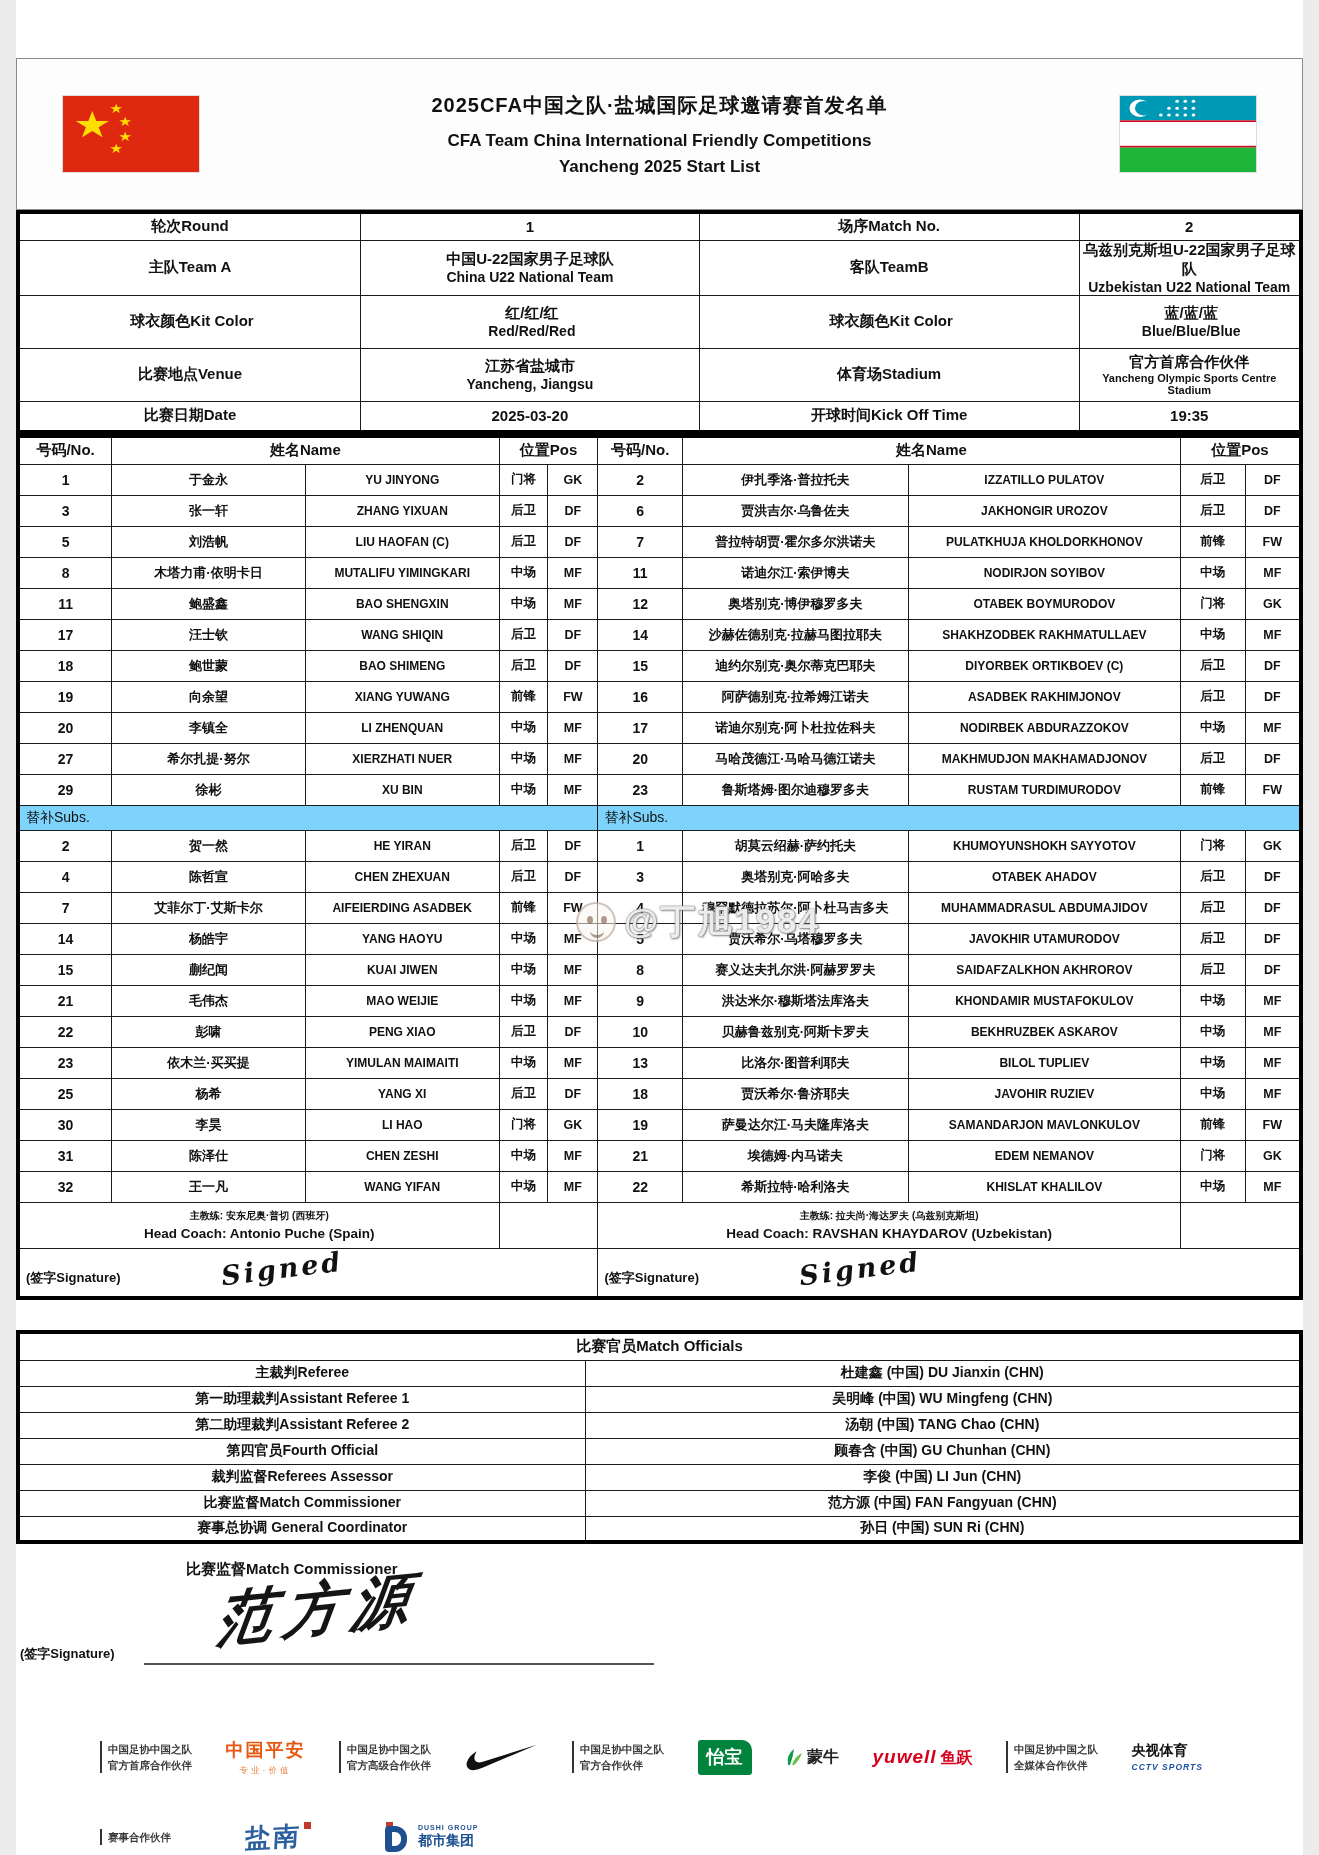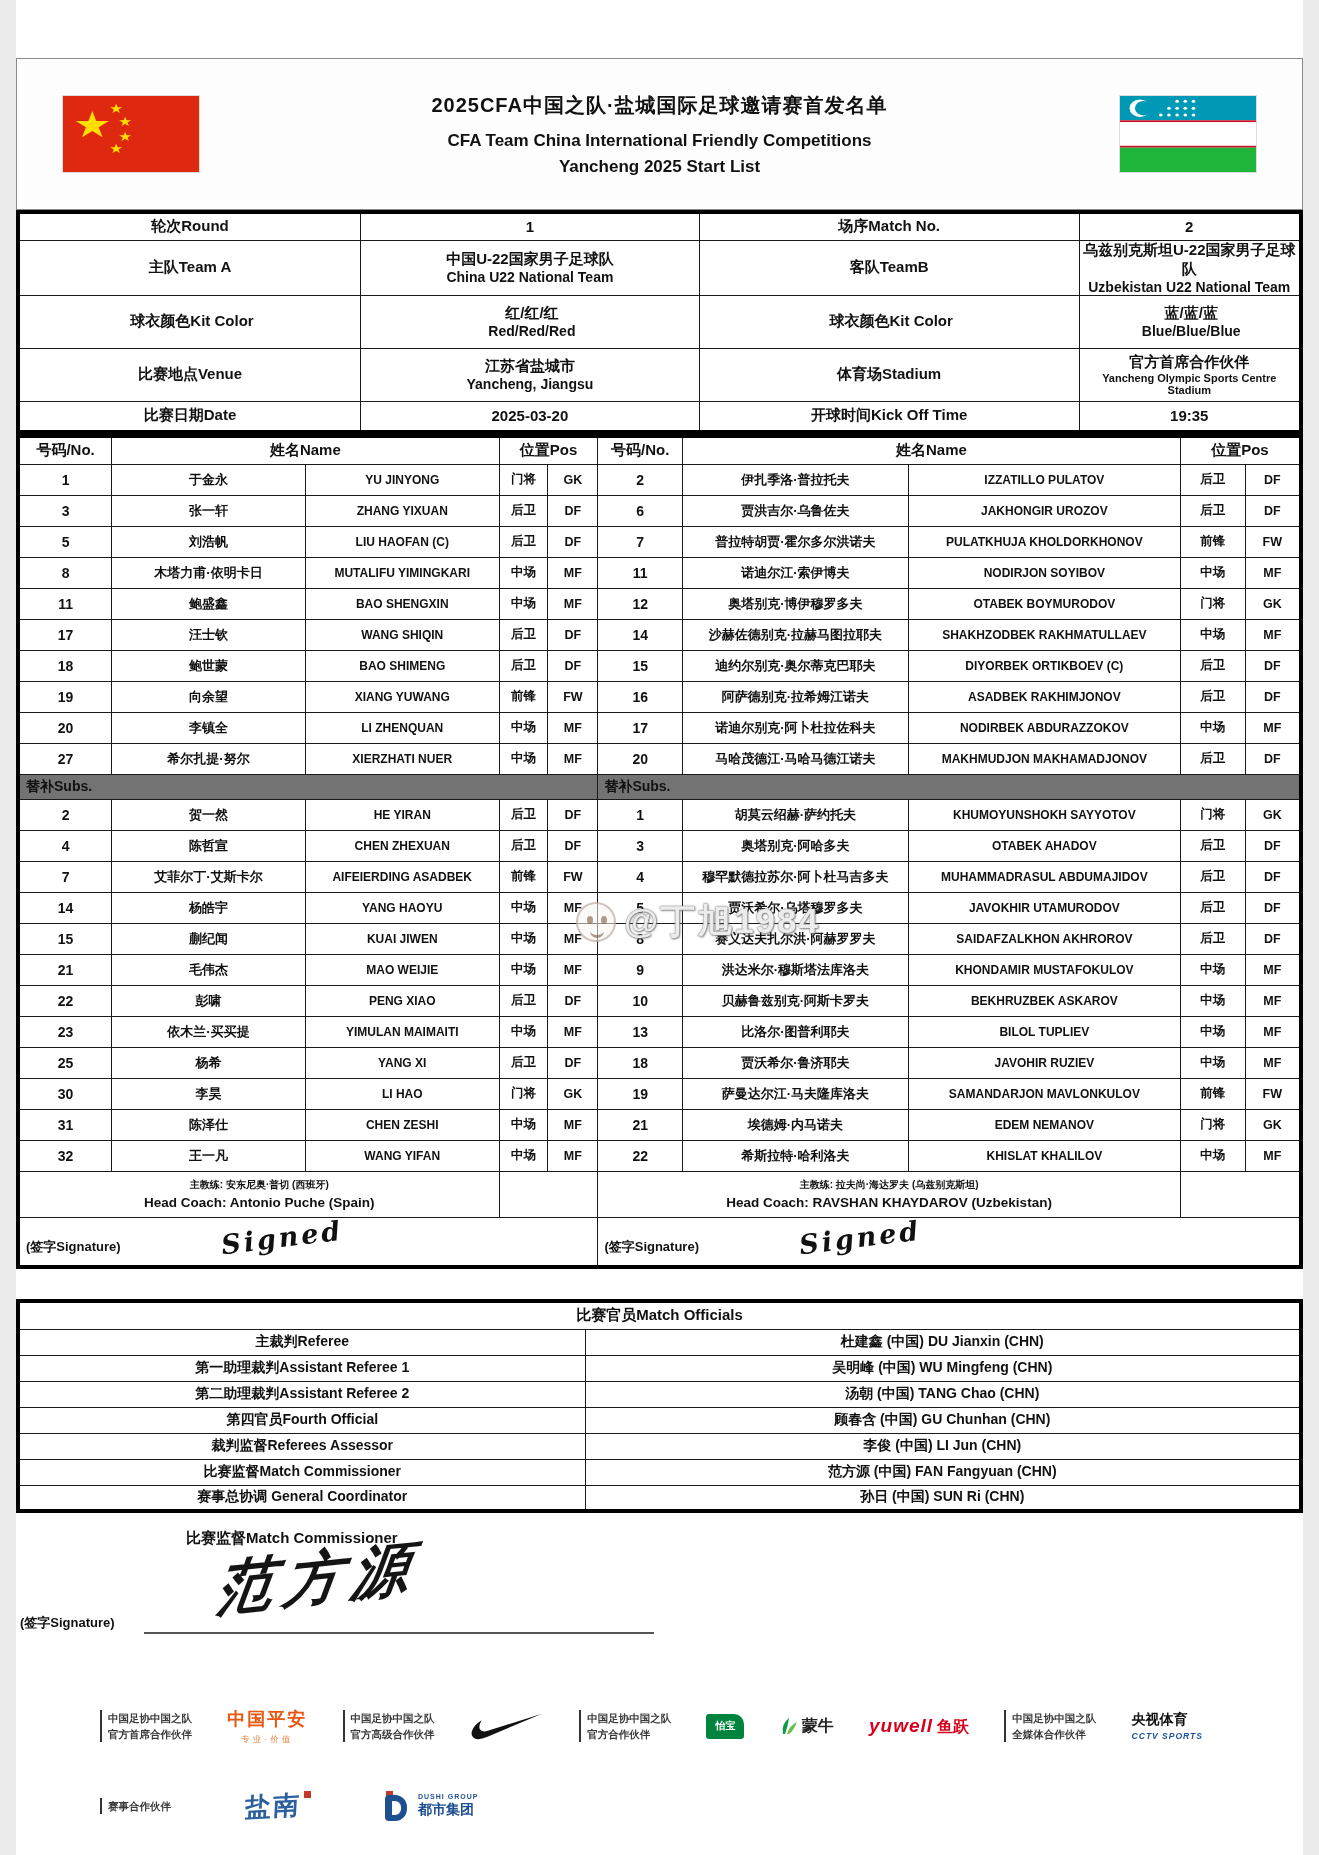--- a/index.html
+++ b/index.html
@@ -27,21 +27,21 @@
   .r-kit td{height:53px;padding-left:6px;}
   .r-venue td{height:53px;}
   .r-date td{height:31px;font-size:15px;}
   
   .roster th{height:28px;font-size:15px;font-weight:bold;}
   .roster td{height:31px;font-weight:bold;}
   .c-no{font-size:14px;}
   .c-zh{font-size:13px;}
   .c-en{font-size:12px;}
   .c-pos{font-size:12.5px;}
-  .subs-band td{height:25px;background:#737373;text-align:left;font-size:14px;font-weight:bold;padding-left:6px;}
+  .subs-band td{height:25px;background:#7dd3fc;text-align:left;font-size:14px;font-weight:normal;padding-left:6px;}
   .coach-row td{height:46px;}
   .coach-zh{font-size:10px;font-weight:bold;}
   .coach-en{font-size:13.5px;font-weight:bold;margin-top:3px;}
   .sig-row td{height:50px;text-align:left;padding-left:6px;}
   .sig-label{font-size:13px;font-weight:bold;}
   .cursive-signed{display:inline-block;font-family:"DejaVu Serif",serif;font-style:italic;font-size:27px;letter-spacing:3px;transform:rotate(-7deg);margin-left:100px;position:relative;top:-4px;}
   
   .officials-wrap{margin-top:30px;}
   .officials th{height:28px;font-size:15px;}
   .officials td{height:26px;font-weight:bold;font-size:14px;}
@@ -52,21 +52,21 @@
   .sig-area .lab{position:absolute;left:4px;top:62px;font-size:13px;font-weight:bold;}
   .sig-line{position:absolute;left:128px;top:80px;width:510px;border-bottom:2px solid #555;}
   .scrawl{position:absolute;left:200px;top:-12px;font-family:"DejaVu Serif",serif;font-style:italic;font-weight:bold;font-size:58px;transform:rotate(-6deg) skewX(-14deg);letter-spacing:10px;color:#151515;}
   
   .sp-row1{display:flex;align-items:center;justify-content:space-between;padding:0 100px 0 84px;margin-top:28px;height:52px;}
   .sp-row2{display:flex;align-items:center;gap:74px;padding-left:84px;margin-top:26px;height:56px;}
   .sp-item{display:flex;flex-direction:column;justify-content:center;align-items:flex-start;}
   .ptext{border-left:2.5px solid #333;padding-left:6px;font-size:10.5px;font-weight:bold;color:#3a3a3a;line-height:1.55;white-space:nowrap;}
   .pingan .nm{color:#e8570f;font-size:18px;font-weight:bold;letter-spacing:2px;}
   .pingan .tg{color:#e8823f;font-size:8.5px;letter-spacing:3px;margin-top:3px;align-self:center;}
-  .yibao{background:#00843d;color:#fff;font-weight:bold;font-size:10px;padding:5px 9px 6px 9px;border-radius:3px 10px 3px 3px;position:relative;}
+  .yibao{background:#00843d;color:#fff;font-weight:bold;font-size:18px;padding:5px 9px 6px 9px;border-radius:3px 10px 3px 3px;position:relative;}
   .mengniu{display:flex;align-items:center;gap:4px;}
   .mn-ic{width:18px;height:20px;}
   .mengniu .nm{font-size:16px;font-weight:bold;color:#222;}
   .yuwell{display:flex;align-items:baseline;gap:4px;}
   .yuwell .lat{color:#d6001c;font-weight:bold;font-style:italic;font-size:19px;letter-spacing:1px;}
   .yuwell .zh{color:#d6001c;font-weight:bold;font-size:16px;}
   .cctv{text-align:left;}
   .cctv .zh{font-size:14px;font-weight:bold;color:#111;}
   .cctv .en{font-size:8.5px;font-weight:bold;font-style:italic;color:#1e50a2;margin-top:2px;letter-spacing:1px;}
   .yannan{display:flex;align-items:flex-start;}
@@ -327,20 +327,32 @@
             <td class="c-zh">希尔扎提·努尔</td>
             <td class="c-en">XIERZHATI NUER</td>
             <td class="c-pos">中场</td>
             <td class="c-pos">MF</td>
             <td class="c-no">20</td>
             <td class="c-zh">马哈茂德江·马哈马德江诺夫</td>
             <td class="c-en">MAKHMUDJON MAKHAMADJONOV</td>
             <td class="c-pos">后卫</td>
             <td class="c-pos">DF</td>
           </tr>
+          <tr>
+            <td class="c-no">29</td>
+            <td class="c-zh">徐彬</td>
+            <td class="c-en">XU BIN</td>
+            <td class="c-pos">中场</td>
+            <td class="c-pos">MF</td>
+            <td class="c-no">23</td>
+            <td class="c-zh">鲁斯塔姆·图尔迪穆罗多夫</td>
+            <td class="c-en">RUSTAM TURDIMURODOV</td>
+            <td class="c-pos">前锋</td>
+            <td class="c-pos">FW</td>
+          </tr>
           <tr class="subs-band">
             <td colspan="5">替补Subs.</td>
             <td colspan="5">替补Subs.</td>
           </tr>
           <tr>
             <td class="c-no">2</td>
             <td class="c-zh">贺一然</td>
             <td class="c-en">HE YIRAN</td>
             <td class="c-pos">后卫</td>
             <td class="c-pos">DF</td>

